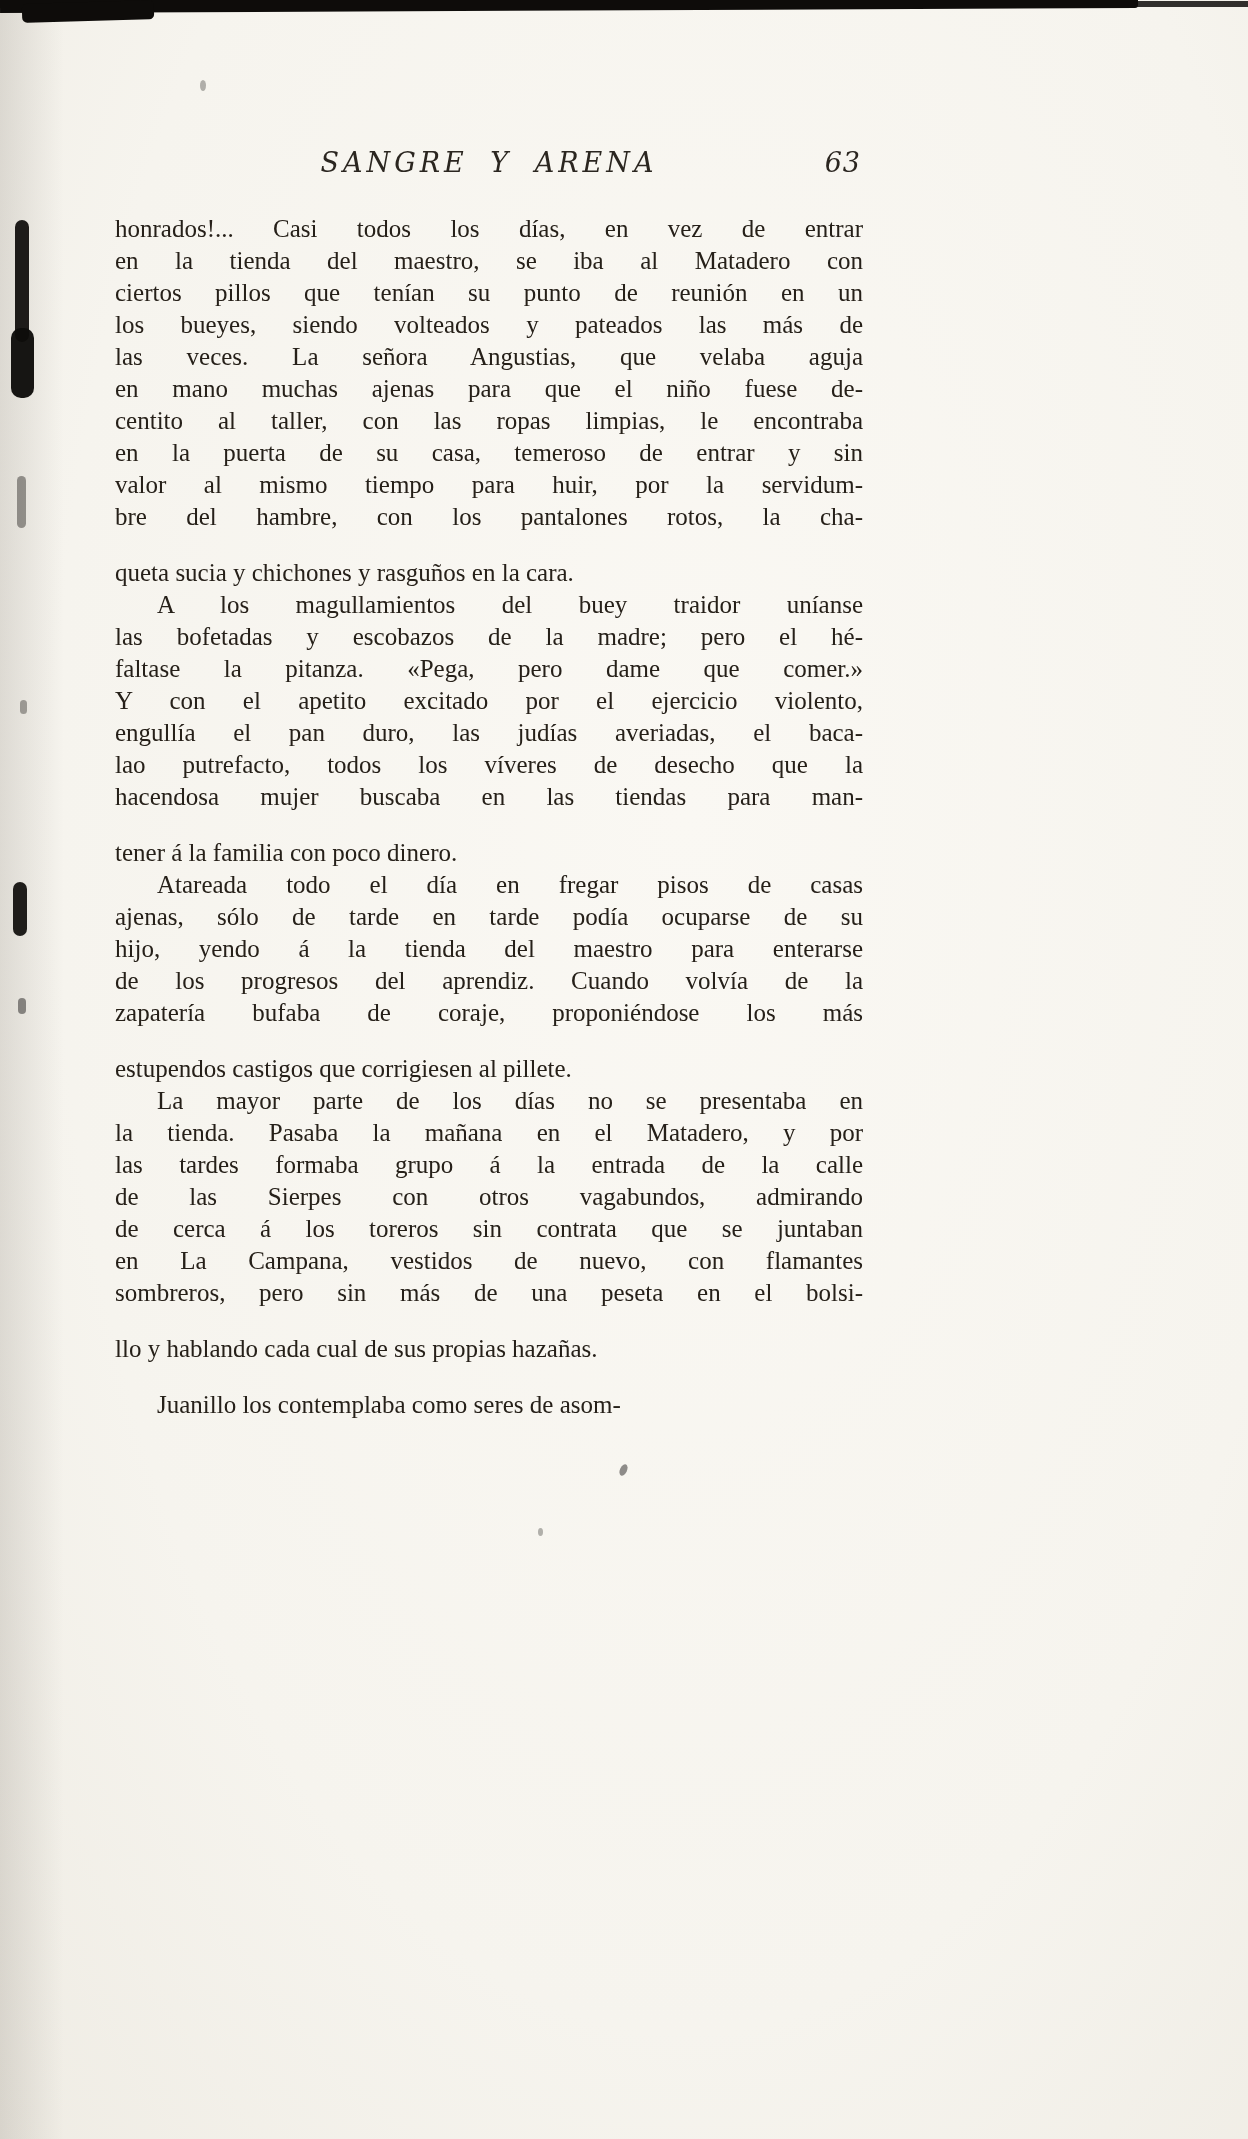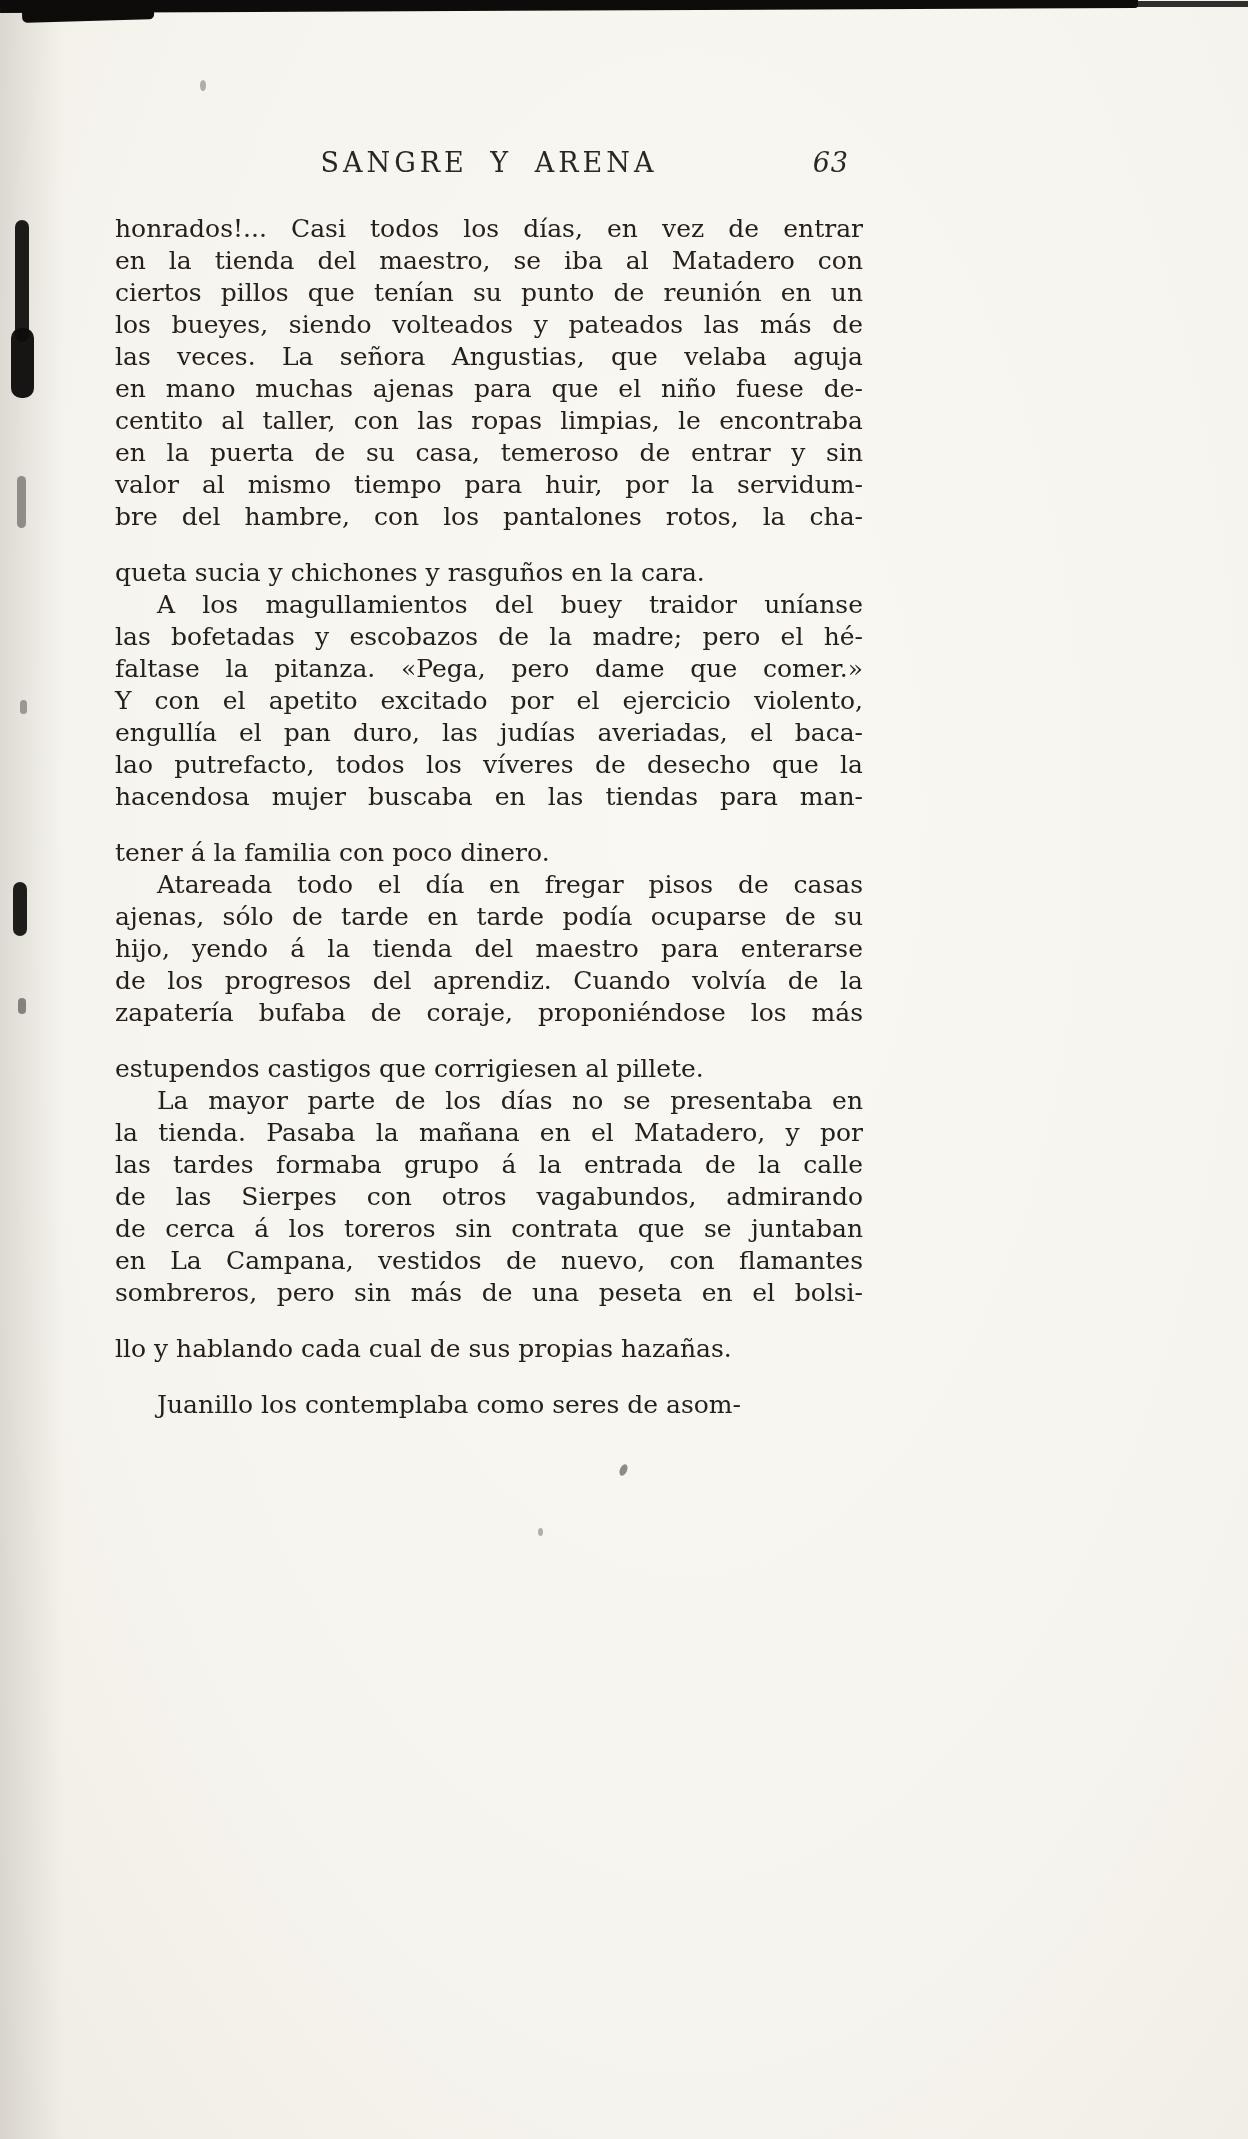--- a/index.html
+++ b/index.html
@@ -39,45 +39,47 @@
   
   .header {
     position: absolute;
     left: 115px; top: 147px;
     width: 748px; height: 36px;
     color: #2b2620;
   }
   .title {
     display: block;
     text-align: center;
+    font-style: italic;
     font-size: 27px;
     letter-spacing: 4px;
     word-spacing: 10px;
   }
   .pagenum {
     position: absolute;
-    right: 14px; top: 0;
+    right: 2px; top: 0;
     font-style: italic;
     font-size: 27px;
     letter-spacing: 1px;
   }
   
   .text-block {
     position: absolute;
     left: 115px; top: 213px;
     width: 748px;
     color: #262019;
   }
   .line {
     font-size: 25px;
     line-height: 32px;
     height: 32px;
     text-align: justify;
     text-align-last: justify;
     white-space: normal;
+    font-family: Liberation Serif, serif;
   }
   .line.indent { text-indent: 42px; }
   .line.para-end { text-align-last: left; margin-top: 24px; }
 </style>
 </head>
 <body>
 
 <div class="page">
 
   <div class="edge-shade"></div>

